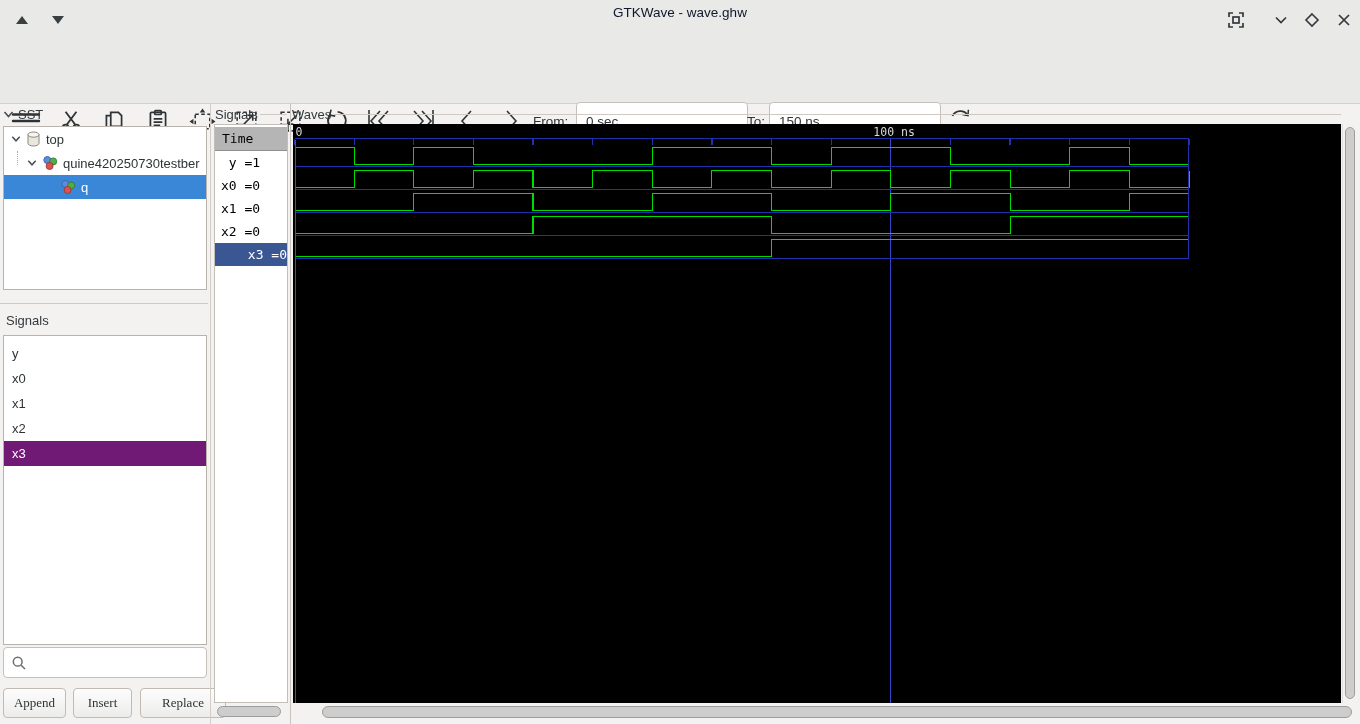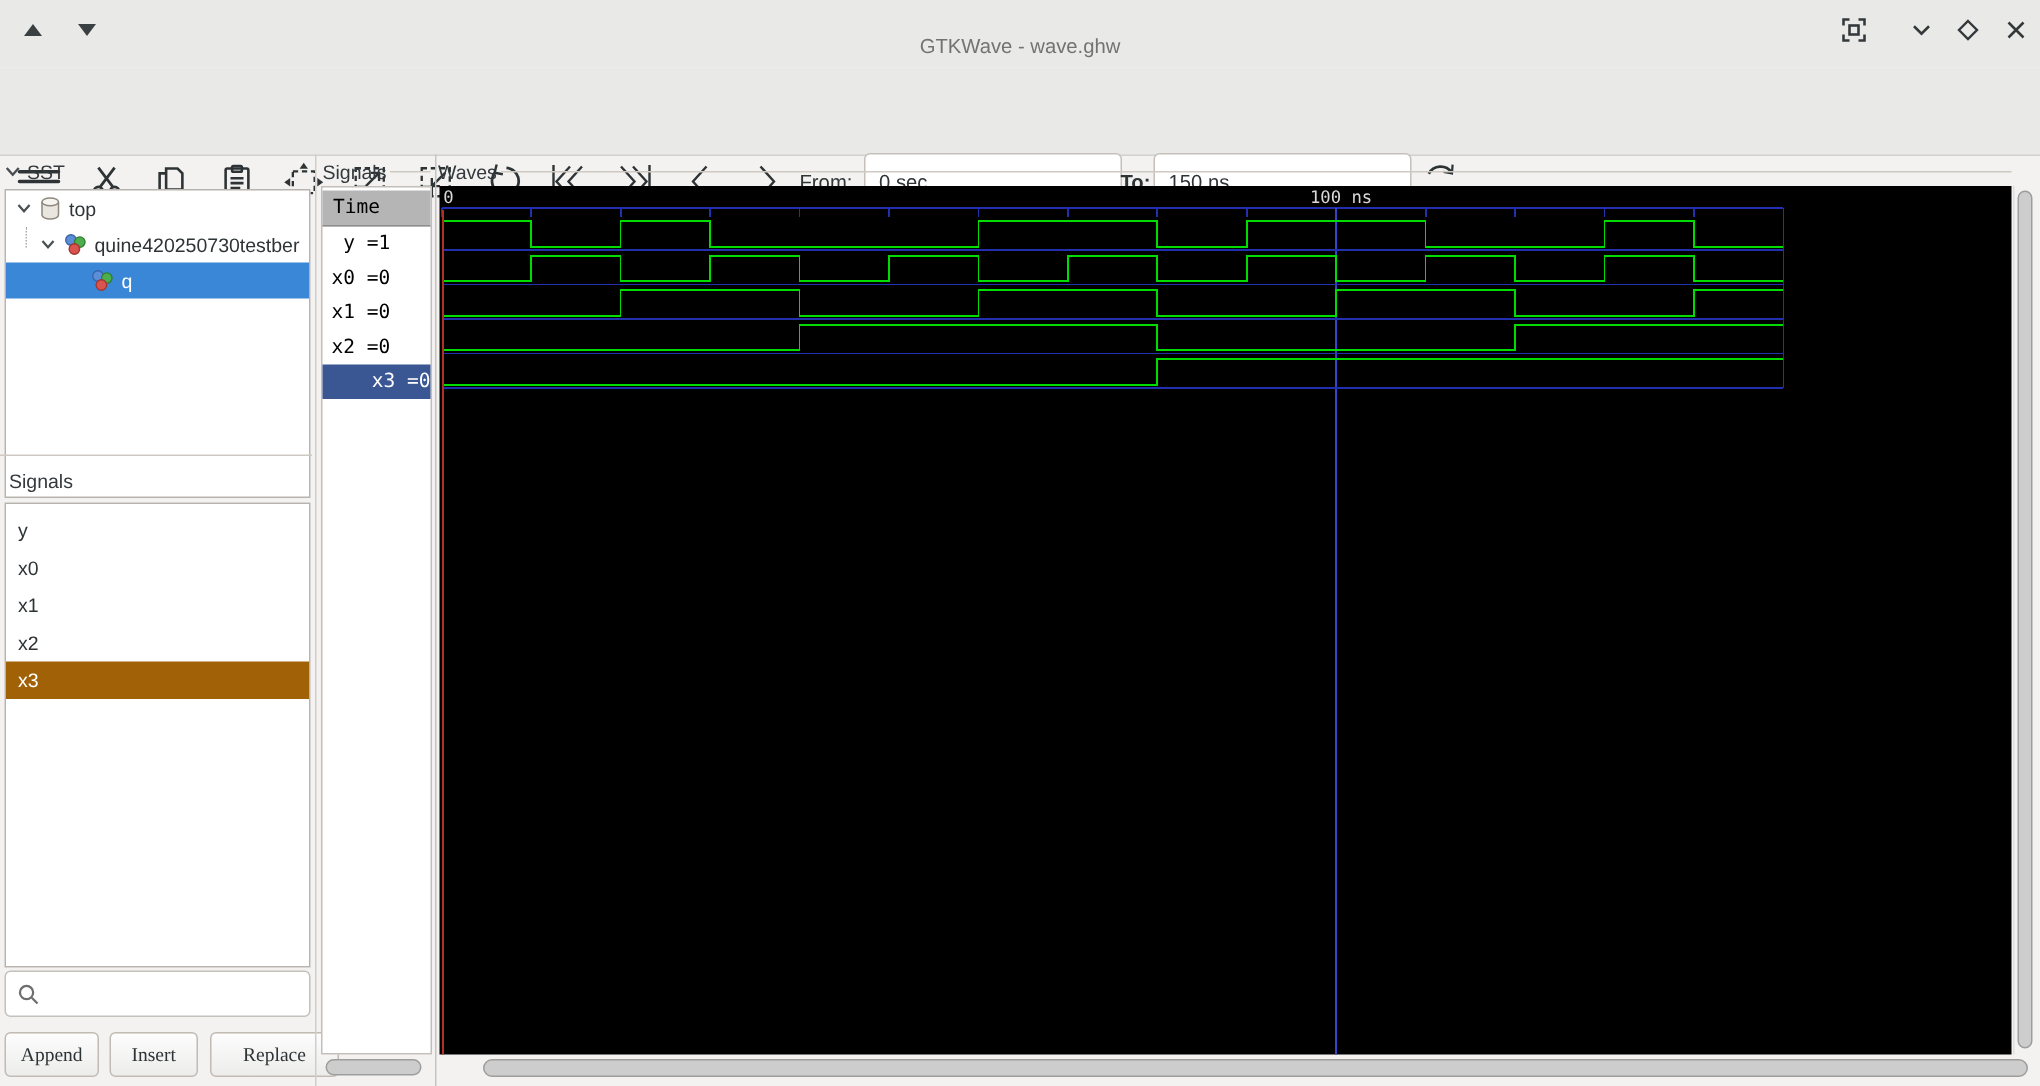--- a/index.html
+++ b/index.html
@@ -6,21 +6,21 @@
   body{
     width:1360px;height:724px;position:relative;overflow:hidden;
     font-family:"Liberation Sans",sans-serif;
     background:#f3f2f1;color:#2e3436;font-size:13px;
     -webkit-font-smoothing:antialiased;
   }
   .abs{position:absolute;}
   svg{display:block;}
   
   .titlebar{position:absolute;left:0;top:0;width:1360px;height:45px;background:#e9e9e8;}
-  .title-main{position:absolute;left:0;top:23px;width:100%;text-align:center;font-size:13.5px;color:#737373;}
+  .title-main{position:absolute;left:0;top:5px;width:100%;text-align:center;font-size:13.5px;color:#0f172a;}
   .title-sub{position:absolute;left:0;top:25px;width:100%;text-align:center;font-size:11px;color:#9a9a98;}
   .tb-btn{position:absolute;width:26px;height:24px;top:8px;display:flex;align-items:center;justify-content:center;cursor:pointer;}
   
   .toolbar{position:absolute;left:0;top:45px;width:1360px;height:58px;background:#e9e9e8;border-bottom:1px solid #d4d0cc;}
   .tool-icon{position:absolute;top:63px;width:28px;height:26px;display:flex;align-items:center;justify-content:center;cursor:pointer;}
   .tool-label{position:absolute;top:69px;font-size:13.5px;color:#2e3436;}
   .tool-entry{position:absolute;top:57px;height:36px;width:161px;border:1px solid #c6c0ba;border-radius:4px;background:#ffffff;
     font-family:"Liberation Sans",sans-serif;font-size:13.5px;color:#2e3436;padding:0 0 0 9px;outline:none;box-sizing:content-box;}
   
   .frame-label{font-size:13px;color:#33393c;}
@@ -28,21 +28,21 @@
   .vline{position:absolute;width:1px;background:#d2cdc8;}
   .frameline{position:absolute;height:1px;background:#cfc9c3;}
   
   .tree-row{position:relative;height:24px;display:flex;align-items:center;white-space:nowrap;overflow:hidden;cursor:pointer;}
   .tree-row .lbl{margin-left:5px;}
   .tree-row.sel{background:#3987d6;color:#ffffff;}
   .guide{position:absolute;border-left:1px dotted #a9a9a9;width:0;}
   .guide-h{position:absolute;border-top:1px dotted #a9a9a9;height:0;}
   
   .list-row{height:25px;line-height:25px;padding-left:8px;cursor:pointer;}
-  .list-row.sel{background:#a16207;color:#ffffff;}
+  .list-row.sel{background:#701a75;color:#ffffff;}
   
   .mono{font-family:"DejaVu Sans Mono",monospace;}
   .time-cell{position:absolute;left:215px;top:127px;width:72px;height:24px;background:#b5b5b5;border-bottom:1px solid #8f8f8f;
     line-height:24px;padding-left:7px;box-sizing:border-box;font-size:13px;color:#000;}
   .val-row{position:absolute;left:215px;width:72px;height:23px;line-height:23px;padding-left:6px;box-sizing:border-box;
     font-size:13px;color:#000;white-space:pre;cursor:pointer;}
   .val-row.sel{background:#3a5794;color:#ffffff;}
   
   .gtk-btn{position:absolute;top:688px;height:30px;border:1px solid #c1bbb4;border-radius:4px;
     background:linear-gradient(#fdfdfd,#ececeb);font-family:Liberation Serif, serif;
@@ -211,21 +211,21 @@
   <div class="tool-icon" style="left:497px;">
     <span>
       <svg width="26" height="28" viewBox="0 0 26 28" fill="none" stroke="#2e3436" stroke-width="1.6">
           <path d="M9 4 L18 14 L9 24"></path>
         </svg>
     </span>
   </div>
 
   <div class="tool-label" style="left:533px;">From:</div>
   <input class="tool-entry" style="left: 576px;" value="0 sec">
-  <div class="tool-label" style="left:747px;font-weight:bold;">To:</div>
+  <div class="tool-label" style="left:747px;">To:</div>
   <input class="tool-entry" style="left: 769px;" value="150 ns">
 
   <div class="tool-icon" style="left:946px;">
     <span>
       <svg width="28" height="28" viewBox="0 0 26 26" fill="none" stroke="#2e3436" stroke-width="1.7">
         <path d="M6 8.2 A 8.3 8.3 0 0 1 20.2 7.4"></path>
           <path d="M20.8 2.6 L20.4 8 L15.2 7" stroke-width="1.4"></path>
         <path d="M20 17.8 A 8.3 8.3 0 0 1 5.8 18.6"></path>
           <path d="M5.2 23.4 L5.6 18 L10.8 19" stroke-width="1.4"></path>
       </svg>
@@ -235,21 +235,21 @@
 
 <div class="abs" style="left:2px;top:105px;width:206px;height:18px;display:flex;align-items:center;">
   <span>
     <svg width="13" height="13" viewBox="0 0 13 13" fill="none" stroke="#4a4f52" stroke-width="1.6">
         <path d="M2.5 4 L6.5 8.5 L10.5 4"></path>
       </svg>
   </span>
   <span class="frame-label" style="margin-left:3px;">SST</span>
 </div>
 
-<div class="whitebox" style="left:3px;top:126px;width:204px;height:206px;" id="sst-tree">
+<div class="whitebox" style="left:3px;top:126px;width:204px;height:164px;" id="sst-tree">
   <div class="guide" style="left:13px;top:24px;height:14px;"></div>
   <div class="guide" style="left:29px;top:48px;height:14px;"></div>
   <div class="guide-h" style="left:29px;top:62px;width:16px;"></div>
 <div class="tree-row" style="padding-left: 6px;">
       <span style="display: inline-flex;">
         <svg width="12" height="12" viewBox="0 0 13 13" fill="none" stroke="#4a4f52" stroke-width="1.6">
           <path d="M2.5 4 L6.5 8.5 L10.5 4"></path>
         </svg>
       </span>
       <span style="display: inline-flex; margin-left: 4px;">

